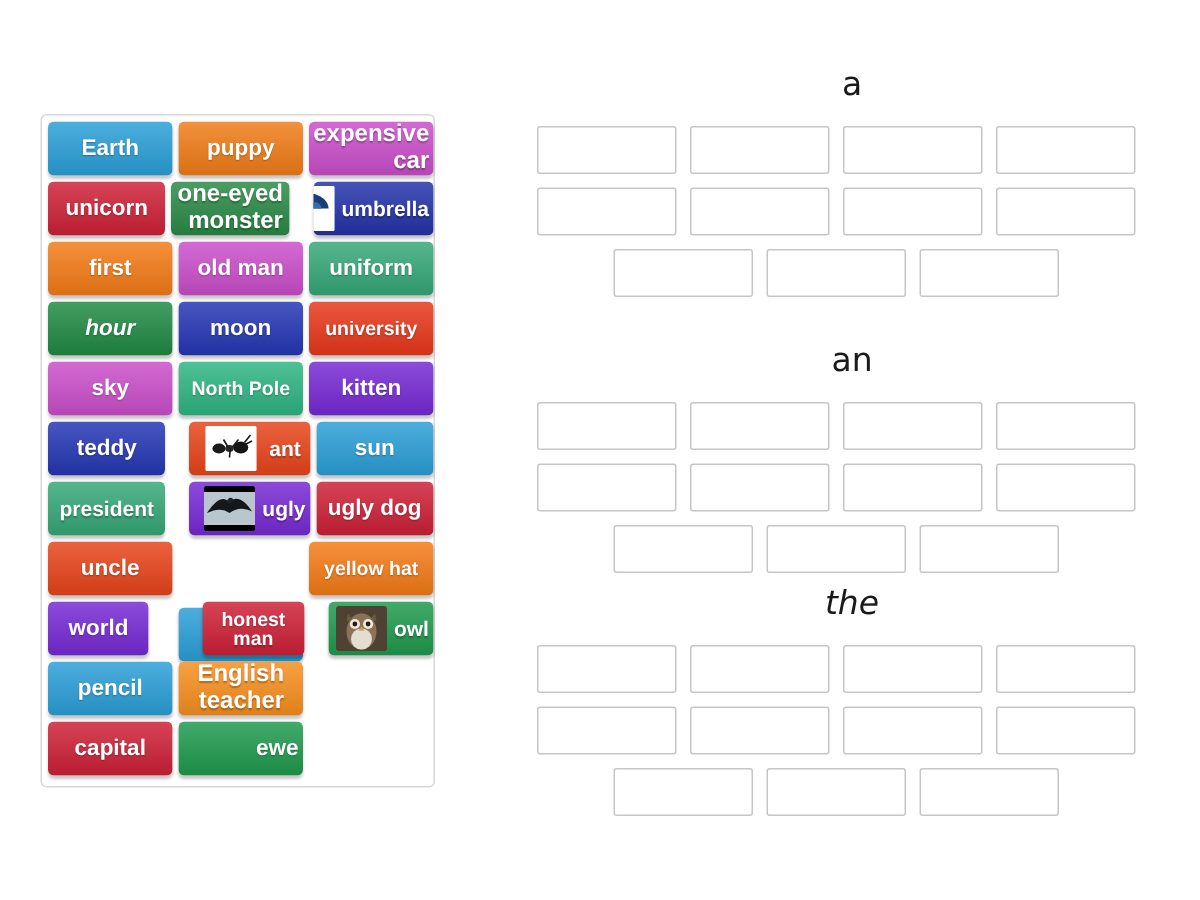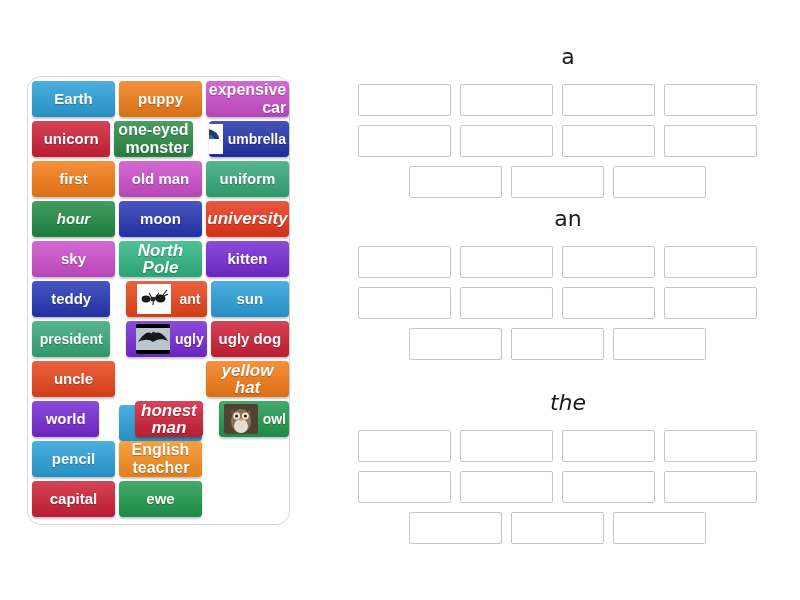--- a/index.html
+++ b/index.html
@@ -20,21 +20,21 @@
   }
 
   
   #tile-pool {
     position: absolute;
     left: 27px;
     top: 76px;
     width: 263px;
     height: 449px;
     border: 1px solid #d7d7d7;
-    border-radius: 14px;
+    border-radius: 4px;
     background: #ffffff;
     box-sizing: border-box;
     padding: 4px 0 0 0;
   }
 
   .tile-row {
     display: flex;
     height: 40px;
     margin-bottom: 0px;
   }
@@ -66,21 +66,21 @@
     color: #ffffff;
     font-weight: bold;
     font-size: 15px;
     line-height: 1.03;
     text-align: center;
     text-shadow: 0 1px 1px rgba(0,0,0,0.28);
     padding: 0 3px;
     white-space: pre-line;
   }
   .tile-label.two-line { font-size: 16px; line-height: 1.12; text-align: right; }
-  .tile-label.shrink   { font-size: 17px; font-style: italic; }
+  .tile-label.shrink   { font-size: 13px; }
   .tile-label.shrink2  { font-size: 14px; }
 
   
   .tile.with-pic { justify-content: flex-end; padding-left: 10px; margin-left: 16px; }
   .tile.with-pic .tile-label {
     flex: 1;
     font-size: 14px;
     padding-right: 3px;
   }
   .thumb {
@@ -91,21 +91,21 @@
     border-radius: 1px;
     overflow: hidden;
     background: #ffffff;
     display: block;
   }
   .thumb svg { display: block; width: 100%; height: 100%; }
 
   
   .group { position: absolute; width: 420px; left: 358px; }
   #group-a  { top: 44px; }
-  #group-an { top: 206px; }
+  #group-an { top: 228px; }
   #group-the{ top: 390px; font-style: italic; }
 
   .group-title {
     text-align: center;
     font-size: 22px;
     color: #1a1a1a;
     font-weight: normal;
     line-height: 26px;
     margin: 0 0 14px 0;
     font-family: "DejaVu Sans", sans-serif;
@@ -285,21 +285,21 @@
         <div class="tile" style="background-color: rgb(247, 143, 30);">
           <span class="tile-label two-line">English
 teacher</span>
         </div>
         <div class="tile empty"></div>
       </div>
       <div class="tile-row">
         <div class="tile" style="background-color: rgb(206, 32, 54);">
           <span class="tile-label">capital</span>
         </div>
-        <div class="tile" style="background-color: rgb(31, 154, 77);">
+        <div class="tile" style="background-color: rgb(31, 154, 77); justify-content: flex-end;">
           <span class="tile-label">ewe</span>
         </div>
         <div class="tile empty"></div>
       </div>
     </div>
 
   <div class="group" id="group-a">
     <div class="group-title">a</div>
     <div class="slots">
         <div class="slot-row">

